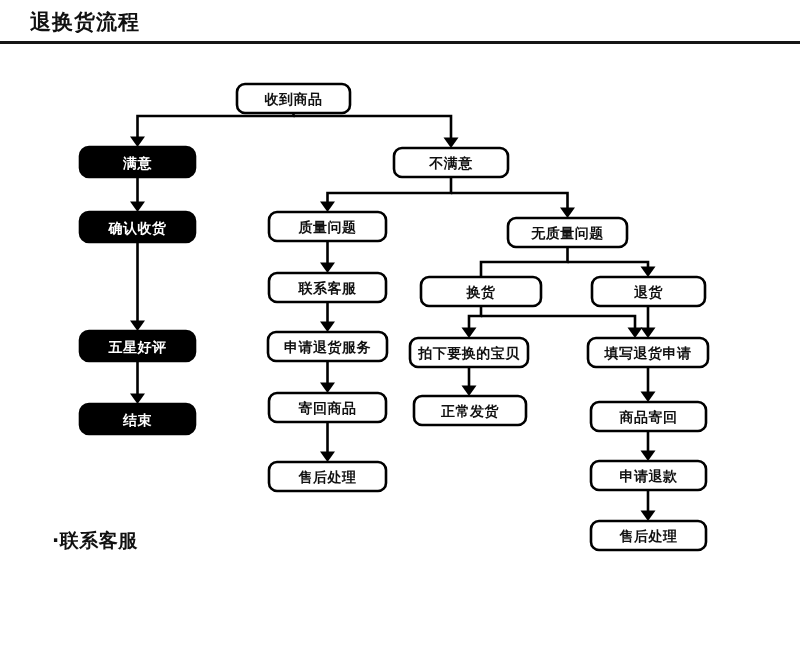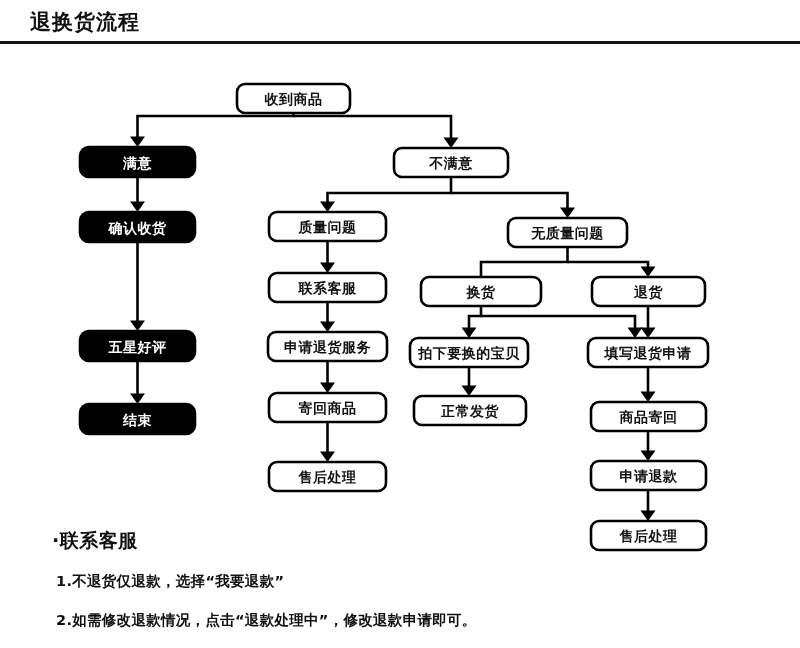--- a/index.html
+++ b/index.html
@@ -231,19 +231,15 @@
         </g>
         <g>
           <rect x="591" y="521" width="115" height="29" rx="8" ry="8" class="node-box-outline"></rect>
           <text x="648.5" y="536" class="node-label node-label-dark">售后处理</text>
         </g>
       </g>
   </svg>
 
   <div class="notes">
     <p class="notes-heading">·联系客服</p>
-    <div id="note-lines">
-        <p class="note-line">1.不退货仅退款，选择“我要退款”</p>
-        <p class="note-line">2.如需修改退款情况，点击“退款处理中”，修改退款申请即可。</p>
-      </div>
   </div>
 
 </div>
 
 </body></html>

